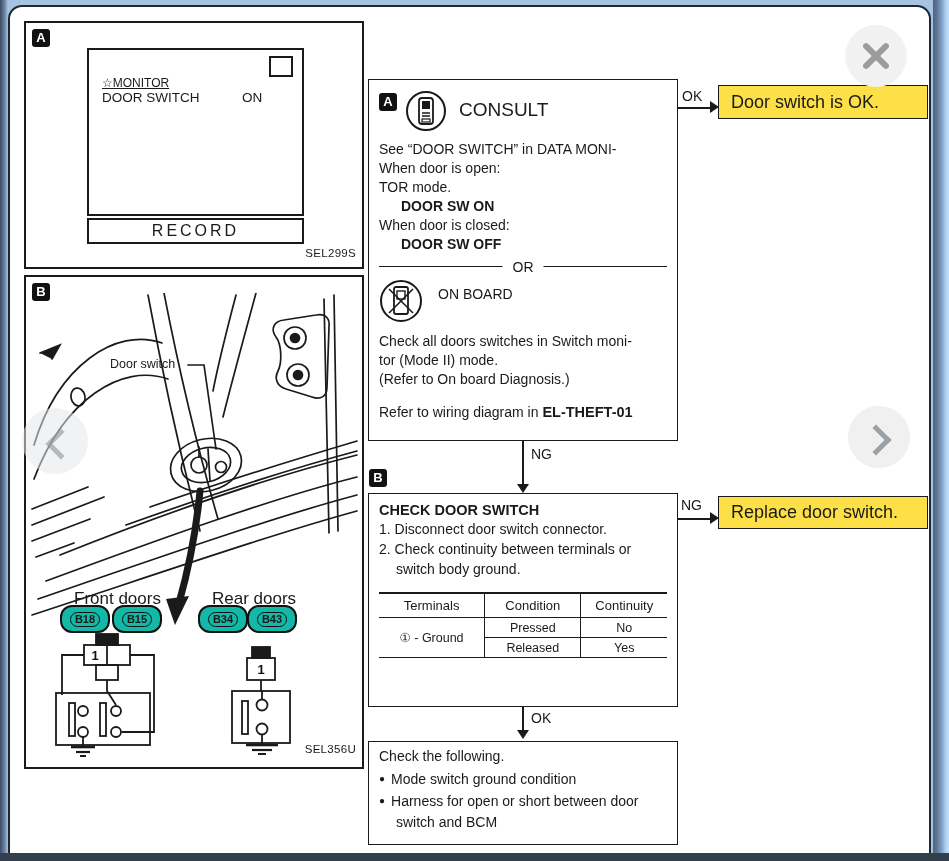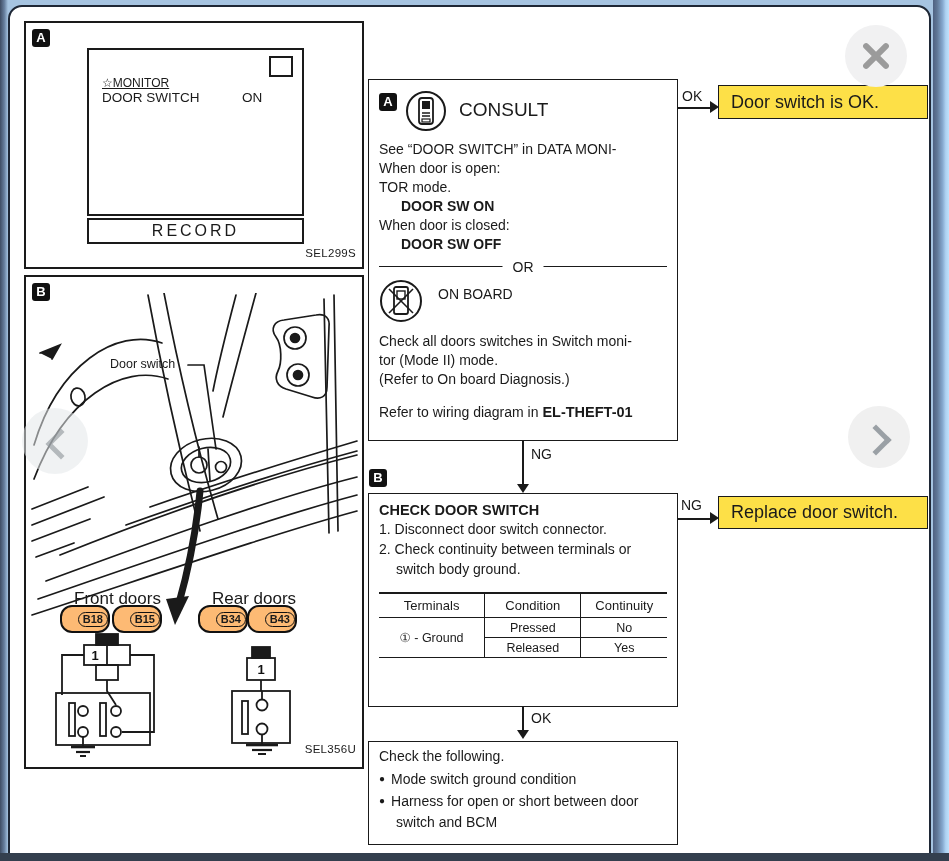--- a/index.html
+++ b/index.html
@@ -41,21 +41,21 @@
   .mon-param{position:absolute;left:13px;top:40px;font-size:13.5px;}
   .mon-value{position:absolute;left:153px;top:40px;font-size:13.5px;}
   .mon-record{position:absolute;left:61px;top:195px;width:213px;height:22px;border:2px solid #1a1a1a;
     text-align:center;font-size:16px;line-height:22px;letter-spacing:3px;}
   
   #figB{left:14px;top:268px;width:336px;height:490px;}
   .door-svg{position:absolute;left:4px;top:16px;}
   .callout{position:absolute;left:84px;top:80px;font-size:12.5px;}
   .grp-label{position:absolute;font-size:17px;font-weight:normal;}
   .pill{position:absolute;width:46px;height:24px;border:2.5px solid #111;border-radius:12px;
-    display:flex;align-items:center;justify-content:flex-end;background:#fdba74;}
+    display:flex;align-items:center;justify-content:center;background:#14b8a6;}
   .pill-in{border:1.5px solid #111;border-radius:8px;font-size:11px;font-weight:bold;
     line-height:13px;padding:0 4px;}
   .schem-svg{position:absolute;left:10px;top:356px;}
   
   .fcbox{position:absolute;background:#fff;border:1.7px solid #1a1a1a;box-sizing:border-box;}
   #step1{left:358px;top:72px;width:310px;height:362px;padding:7px 10px;}
   .fc-title{font-weight:bold;font-size:14.5px;line-height:18px;}
   .cons-row{display:flex;align-items:flex-start;margin:3px 0 4px;height:46px;}
   .cons-row .badge{position:static;margin:3px 8px 0 0;flex:0 0 auto;}
   .cons-label{font-size:19px;margin:9px 0 0 12px;}

